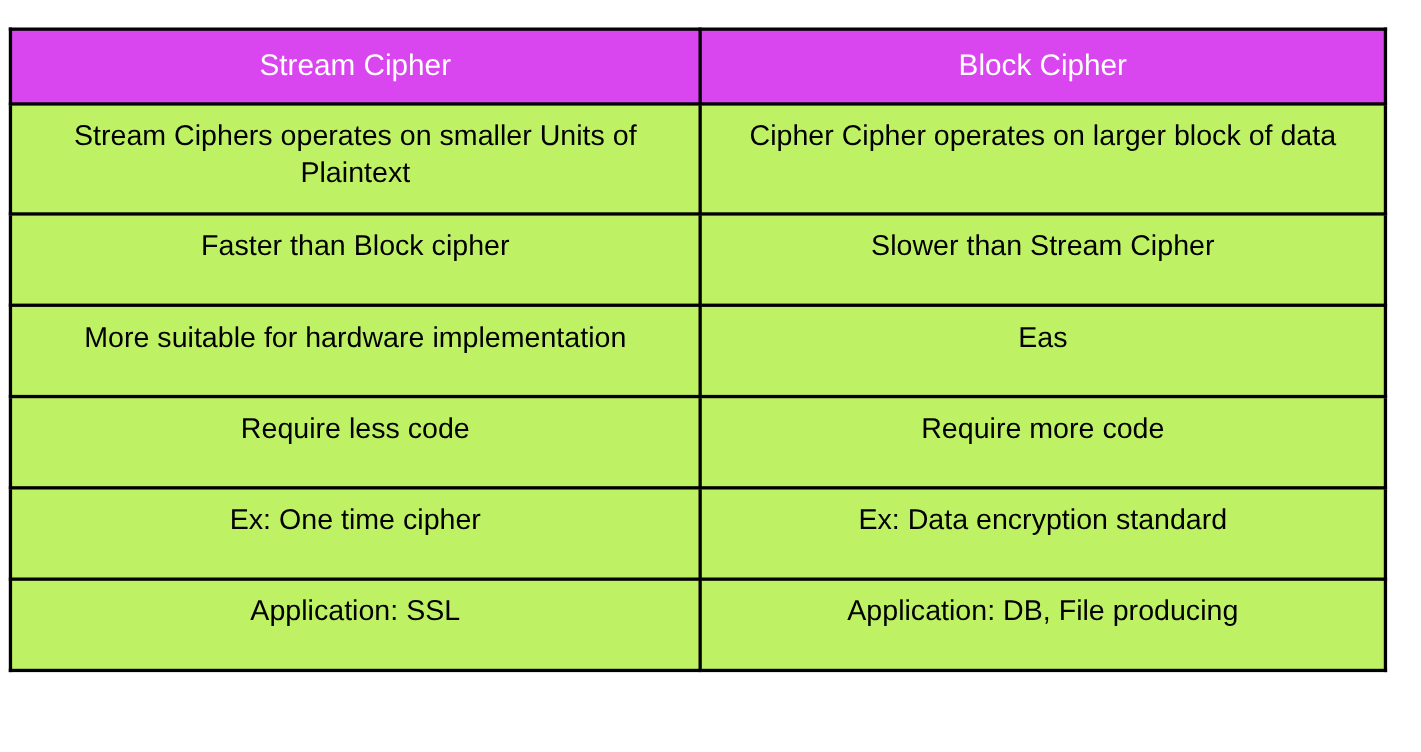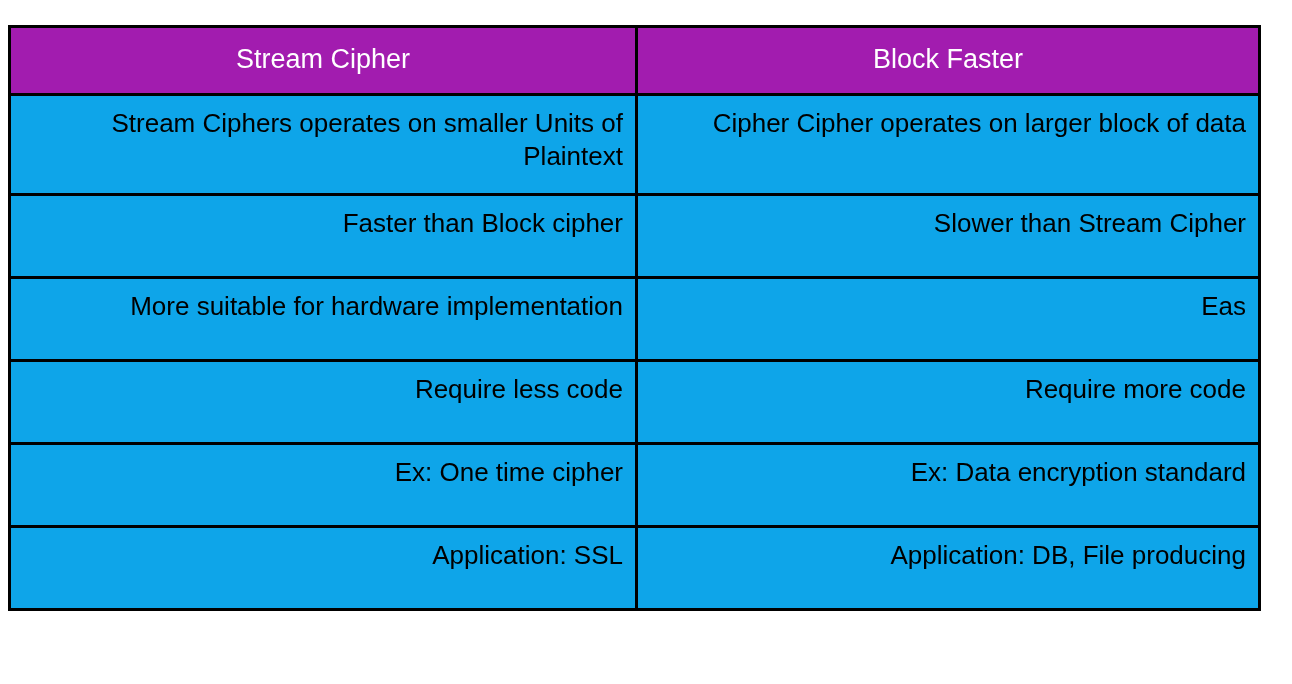--- a/index.html
+++ b/index.html
@@ -32,36 +32,36 @@
   table.compare col.col-right { width: 623px; }
 
   table.compare th,
   table.compare td {
     border: 3px solid #000000;
     vertical-align: top;
     box-sizing: border-box;
   }
 
   table.compare thead th {
-    background: #a21caf;
+    background: #d946ef;
     color: #ffffff;
     font-weight: normal;
     font-size: 27px;
     line-height: 1.15;
     text-align: center;
     height: 68px;
     padding: 16px 10px 14px 10px;
   }
 
   table.compare tbody td {
-    background: #0ea5e9;
+    background: #bef264;
     color: #000000;
     font-size: 26px;
     line-height: 1.28;
-    text-align: right;
+    text-align: center;
     padding: 11px 12px 12px 12px;
   }
 
   
   tr.row-h2 td { height: 100px; }
   tr.row-h1 td { height: 83px; }
   tr.row-h3 td { height: 137px; }
 
   .cell-text {
     display: block;
@@ -76,21 +76,21 @@
     <colgroup>
       <col class="col-left">
       <col class="col-right">
     </colgroup>
     <thead>
       <tr>
         <th>
           <span class="cell-text">Stream Cipher</span>
         </th>
         <th>
-          <span class="cell-text">Block Faster</span>
+          <span class="cell-text">Block Cipher</span>
         </th>
       </tr>
     </thead>
     <tbody>
       <tr class="row-h2">
         <td>
           <span class="cell-text">Stream Ciphers operates on smaller Units of Plaintext</span>
         </td>
         <td>
           <span class="cell-text">Cipher Cipher operates on larger block of data</span>

